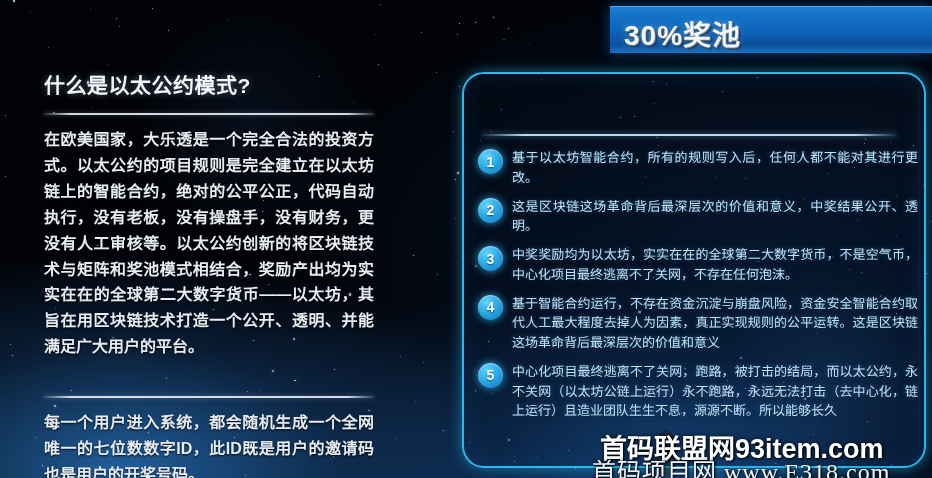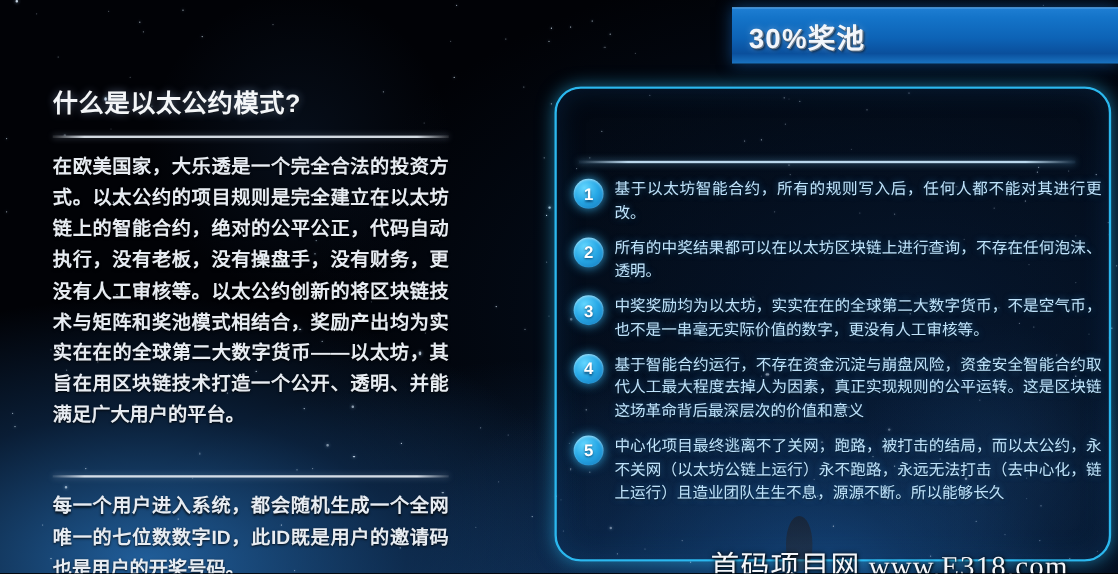--- a/index.html
+++ b/index.html
@@ -36,21 +36,21 @@
 
   
   .banner{
     position:absolute;left:610px;top:6px;width:322px;height:47px;
     background:linear-gradient(180deg,#1f7fd4 0%,#1474c9 18%,#0d63b6 55%,#0a4f9c 82%,#1a74c2 100%);
     box-shadow:0 0 12px rgba(20,110,200,.55), inset 0 1px 0 rgba(160,210,255,.45);
     overflow:hidden;
   }
   .banner-text{
     position:absolute;left:14px;top:7px;
-    font-size:23px;font-weight:bold;letter-spacing:1px;
+    font-size:28px;font-weight:bold;letter-spacing:1px;
     color:#f2f6fb;
     text-shadow:1px 1px 0 #6d7c8c, 2px 2px 2px rgba(0,0,0,.55), 0 0 6px rgba(255,255,255,.35);
     white-space:nowrap;
   }
 
   
   .left-col{position:absolute;left:44px;top:69px;width:330px;}
   .sec-title{
     font-size:21px;font-weight:bold;color:#f4f6f8;letter-spacing:.5px;
     text-shadow:0 0 7px rgba(180,210,255,.45), 1px 1px 2px rgba(0,0,0,.9);
@@ -370,33 +370,34 @@
     <div class="panel-rule"></div>
 
     <div class="list" id="reason-list">
 
     <div class="item">
           <div class="badge">1</div>
           <div class="item-text">基于以太坊智能合约，所有的规则写入后，任何人都不能对其进行更改。</div>
         </div>
         <div class="item">
           <div class="badge">2</div>
-          <div class="item-text">所有的中奖结果都可以在以太坊区块链上进行查询，不存在任何泡沫、透明。</div>
+          <div class="item-text">这是区块链这场革命背后最深层次的价值和意义，中奖结果公开、透明。</div>
         </div>
         <div class="item">
           <div class="badge">3</div>
-          <div class="item-text">中奖奖励均为以太坊，实实在在的全球第二大数字货币，不是空气币，也不是一串毫无实际价值的数字，更没有人工审核等。</div>
+          <div class="item-text">中奖奖励均为以太坊，实实在在的全球第二大数字货币，不是空气币，中心化项目最终逃离不了关网，不存在任何泡沫。</div>
         </div>
         <div class="item">
           <div class="badge">4</div>
           <div class="item-text">基于智能合约运行，不存在资金沉淀与崩盘风险，资金安全智能合约取代人工最大程度去掉人为因素，真正实现规则的公平运转。这是区块链这场革命背后最深层次的价值和意义</div>
         </div>
         <div class="item">
           <div class="badge">5</div>
           <div class="item-text">中心化项目最终逃离不了关网，跑路，被打击的结局，而以太公约，永不关网（以太坊公链上运行）永不跑路，永远无法打击（去中心化，链上运行）且造业团队生生不息，源源不断。所以能够长久</div>
         </div>
       </div>
   </div>
 
   <div class="wm-mark"></div>
+  <div class="wm wm-1">首码联盟网93item.com</div>
   <div class="wm wm-2">首码项目网 www.E318.com</div>
 
 </div>
 
 </body></html>

